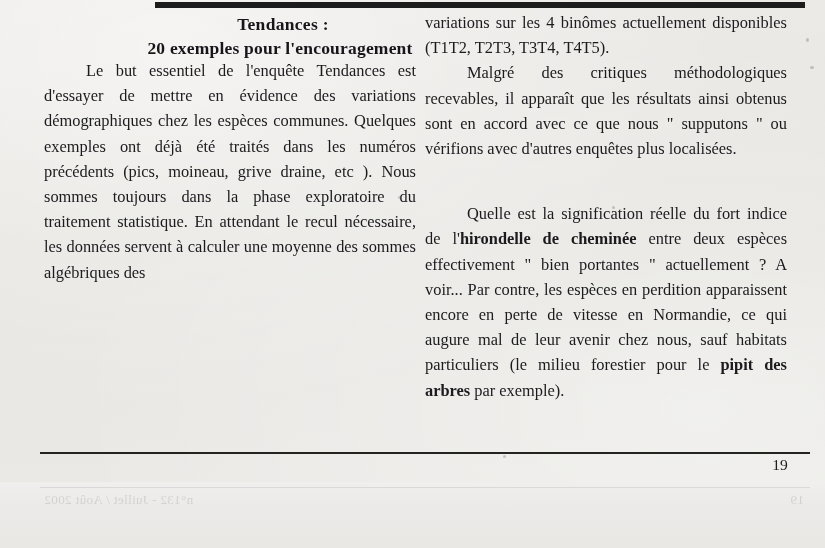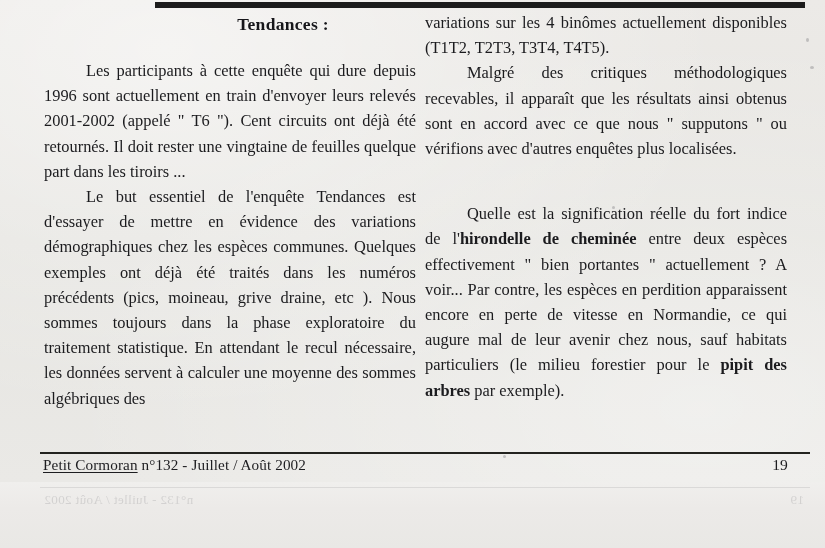--- a/index.html
+++ b/index.html
@@ -161,36 +161,35 @@
 
 <div class="page">
 
   <div class="sheet"></div>
   <div class="sheet-bottom"></div>
 
   <div class="top-rule"></div>
 
   <div class="title-block">
     <div class="title-line1">Tendances :</div>
+    <div class="title-line2">20 exemples pour l'encouragement</div>
   </div>
 
   <div class="col col-left">
-    <p>Les participants à cette enquête qui dure depuis 1996 sont actuellement en train d'envoyer leurs relevés 2001-2002 (appelé " T6 "). Cent circuits ont déjà été retournés. Il doit rester une vingtaine de feuilles quelque part dans les tiroirs ...</p>
     <p>Le but essentiel de l'enquête Tendances est d'essayer de mettre en évidence des variations démographiques chez les espèces communes. Quelques exemples ont déjà été traités dans les numéros précédents (pics, moineau, grive draine, etc ). Nous sommes toujours dans la phase exploratoire du traitement statistique. En attendant le recul nécessaire, les données servent à calculer une moyenne des sommes algébriques des</p>
   </div>
 
   <div class="col col-right">
     <p class="noindent">variations sur les 4 binômes actuellement disponibles (T1T2, T2T3, T3T4, T4T5).</p>
     <p>Malgré des critiques méthodologiques recevables, il apparaît que les résultats ainsi obtenus sont en accord avec ce que nous " supputons " ou vérifions avec d'autres enquêtes plus localisées.</p>
     <p class="gap-before"><span>Quelle est la signification réelle du fort indice de l'</span><b>hirondelle de cheminée</b><span> entre deux espèces effectivement " bien portantes " actuellement ? A voir... Par contre, les espèces en perdition apparaissent encore en perte de vitesse en Normandie, ce qui augure mal de leur avenir chez nous, sauf habitats particuliers (le milieu forestier pour le </span><b>pipit des arbres</b><span> par exemple).</span></p>
   </div>
 
   <div class="footer-rule"></div>
 
-  <div class="footer-left"><span class="mag">Petit Cormoran</span><span> n°132 - Juillet / Août 2002</span></div>
 
   <div class="footer-page">19</div>
 
   <div class="bleed-rule"></div>
   <div class="bleed">
     <span>19</span>
     <span> n°132 - Juillet / Août 2002</span>
   </div>
 
   <div class="speck" style="left:446px;top:22px;width:3px;height:3px;"></div>

